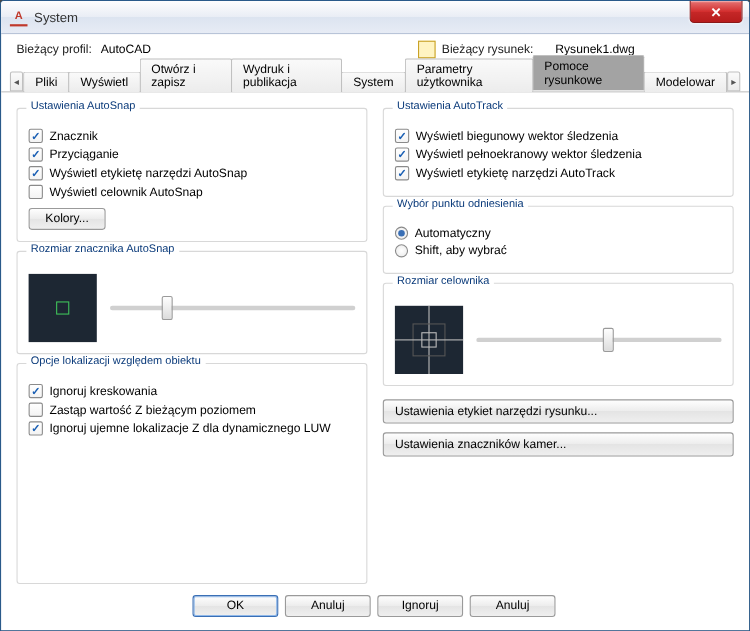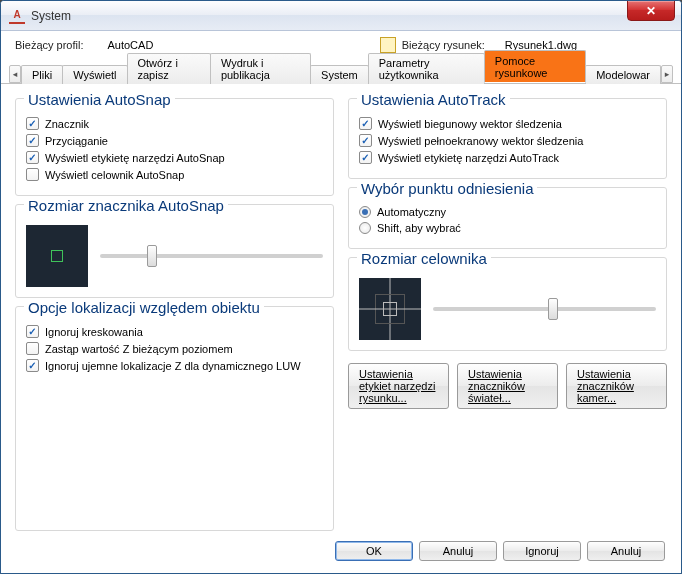--- a/index.html
+++ b/index.html
@@ -41,21 +41,21 @@
     color: #fff; font-size: 12px; font-weight: bold;
     box-shadow: 0 0 2px rgba(255,255,255,0.6), inset 0 1px 0 rgba(255,255,255,0.3);
   }
 
   .info-row {
     display: flex; align-items: center;
     padding: 6px 14px 8px 14px;
     font-size: 11px;
   }
   .info-row .pair { display: flex; align-items: center; }
-  .info-label { color: #222; margin-right: 24px; }
+  .info-label { color: #222; margin-right: 8px; }
   .info-val { }
   .info-right { margin-left: auto; display: flex; align-items: center; margin-right: 90px;}
   .draw-icon {
     width: 16px; height: 16px; margin-right: 6px;
     background: #fff4c2; border: 1px solid #c9a227;
     position: relative;
   }
 
   .tab-strip {
     display: flex; align-items: flex-end;
@@ -69,21 +69,21 @@
     border-bottom: none;
     background: linear-gradient(#fafafa,#ececec);
     padding: 3px 10px;
     margin-right: -1px;
     font-size: 11px;
     border-radius: 2px 2px 0 0;
     position: relative;
     top: 1px;
   }
   .tab.active {
-    background: #f97316;
+    background: #a3a3a3;
     z-index: 2;
     border-bottom: 1px solid #fff;
     top: 0px;
     padding-top: 4px;
   }
   .tab-nav {
     width: 14px; height: 18px;
     border: 1px solid #c0c0c0;
     background: linear-gradient(#fafafa,#ececec);
     display: flex; align-items: center; justify-content: center;
@@ -106,21 +106,21 @@
     border-radius: 3px;
     padding: 14px 10px 10px 10px;
     position: relative;
   }
   .group-title {
     position: absolute;
     top: -8px; left: 8px;
     background: #fff;
     padding: 0 4px;
     color: #0a3a7a;
-    font-size: 15px;
+    font-size: 10px;
   }
 
   .chk-row { display: flex; align-items: center; margin: 4px 0; }
   .chk {
     width: 13px; height: 13px;
     border: 1px solid #8a8a8a;
     background: linear-gradient(#fff,#f3f3f3);
     margin-right: 6px;
     display: flex; align-items: center; justify-content: center;
     font-size: 10px; color: #1a5fb4; font-weight: bold;
@@ -169,21 +169,21 @@
   .cross-preview { position: relative; width: 62px; height: 62px; }
   .cross-preview::before, .cross-preview::after {
     content:""; position:absolute; background:#bbb;
   }
   .cross-preview::before { left:50%; top:0; width:1px; height:100%; transform:translateX(-0.5px);}
   .cross-preview::after  { top:50%; left:0; height:1px; width:100%; transform:translateY(-0.5px);}
   .cross-box { position:absolute; left:50%; top:50%; width:14px; height:14px; border:1px solid #bbb; transform:translate(-50%,-50%); }
   .cross-box.outer { width: 30px; height: 30px; border-color:#555;}
 
   .button-bar {
-    display: flex; justify-content: flex-end; gap: 6px;
+    display: flex; justify-content: center; gap: 6px;
     padding: 10px 16px 12px 14px;
   }
   .button-bar .btn { min-width: 78px; }
   .btn.default { border: 1px solid #3a6fb5; box-shadow: inset 0 0 0 1px #8fb8ea; }
 
 </style>
 </head>
 <body>
 
 <div class="window">
@@ -235,20 +235,23 @@
             <span>Przyciąganie</span>
           </div>
         <div class="chk-row">
             <div class="chk">✓</div>
             <span>Wyświetl etykietę narzędzi AutoSnap</span>
           </div>
         <div class="chk-row">
             <div class="chk unchecked">✓</div>
             <span>Wyświetl celownik AutoSnap</span>
           </div>
+        <div style="margin-top:8px;">
+          <button class="btn">Kolory...</button>
+        </div>
       </div>
 
       <div class="group">
         <div class="group-title">Rozmiar znacznika AutoSnap</div>
         <div class="slider-row">
           <div class="preview">
               <div class="sq-mark"></div>
             </div>
           <input type="range" class="slider" min="0" max="100" value="22" style="">
         </div>
@@ -308,23 +311,22 @@
           <div class="preview">
             <div class="cross-preview">
               <div class="cross-box outer"></div>
               <div class="cross-box"></div>
             </div>
           </div>
           <input type="range" class="slider" min="0" max="100" value="54" style="">
         </div>
       </div>
 
-      <div style="display:flex; gap:8px; margin-top:4px;text-decoration:underline;">
+      <div style="display:flex; flex-direction:column; gap:8px; margin-top:4px;">
         <button class="btn wide">Ustawienia etykiet narzędzi rysunku...</button>
-        <button class="btn wide">Ustawienia znaczników świateł...</button>
         <button class="btn wide">Ustawienia znaczników kamer...</button>
       </div>
 
     </div>
   </div>
 
   <div class="button-bar">
     <button class="btn default">OK</button>
     <button class="btn">Anuluj</button>
     <button class="btn">Ignoruj</button>

